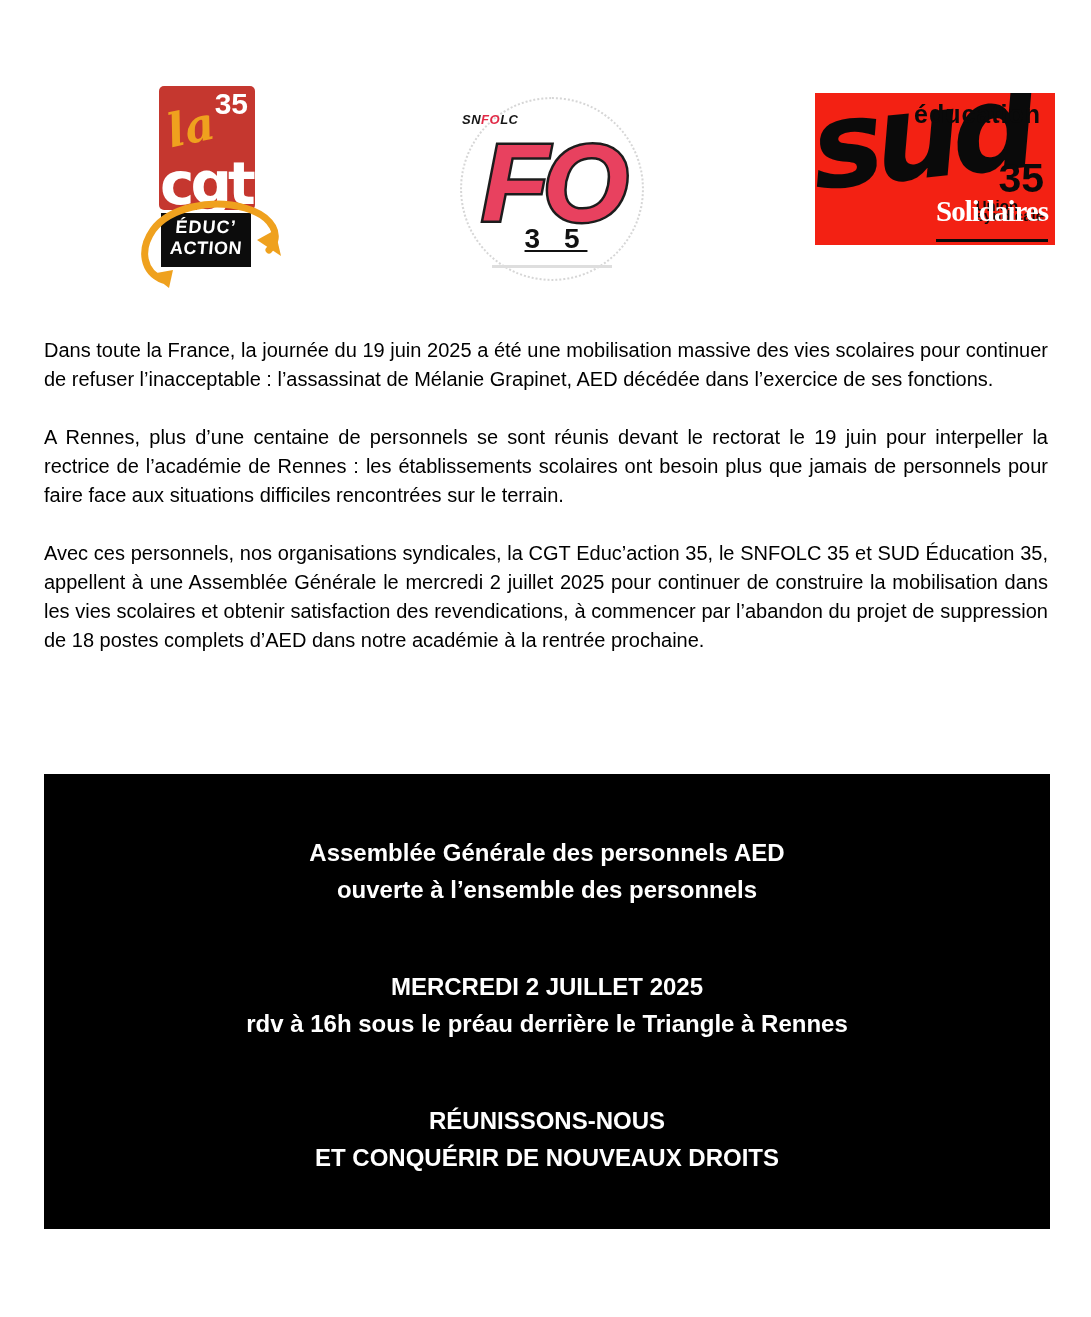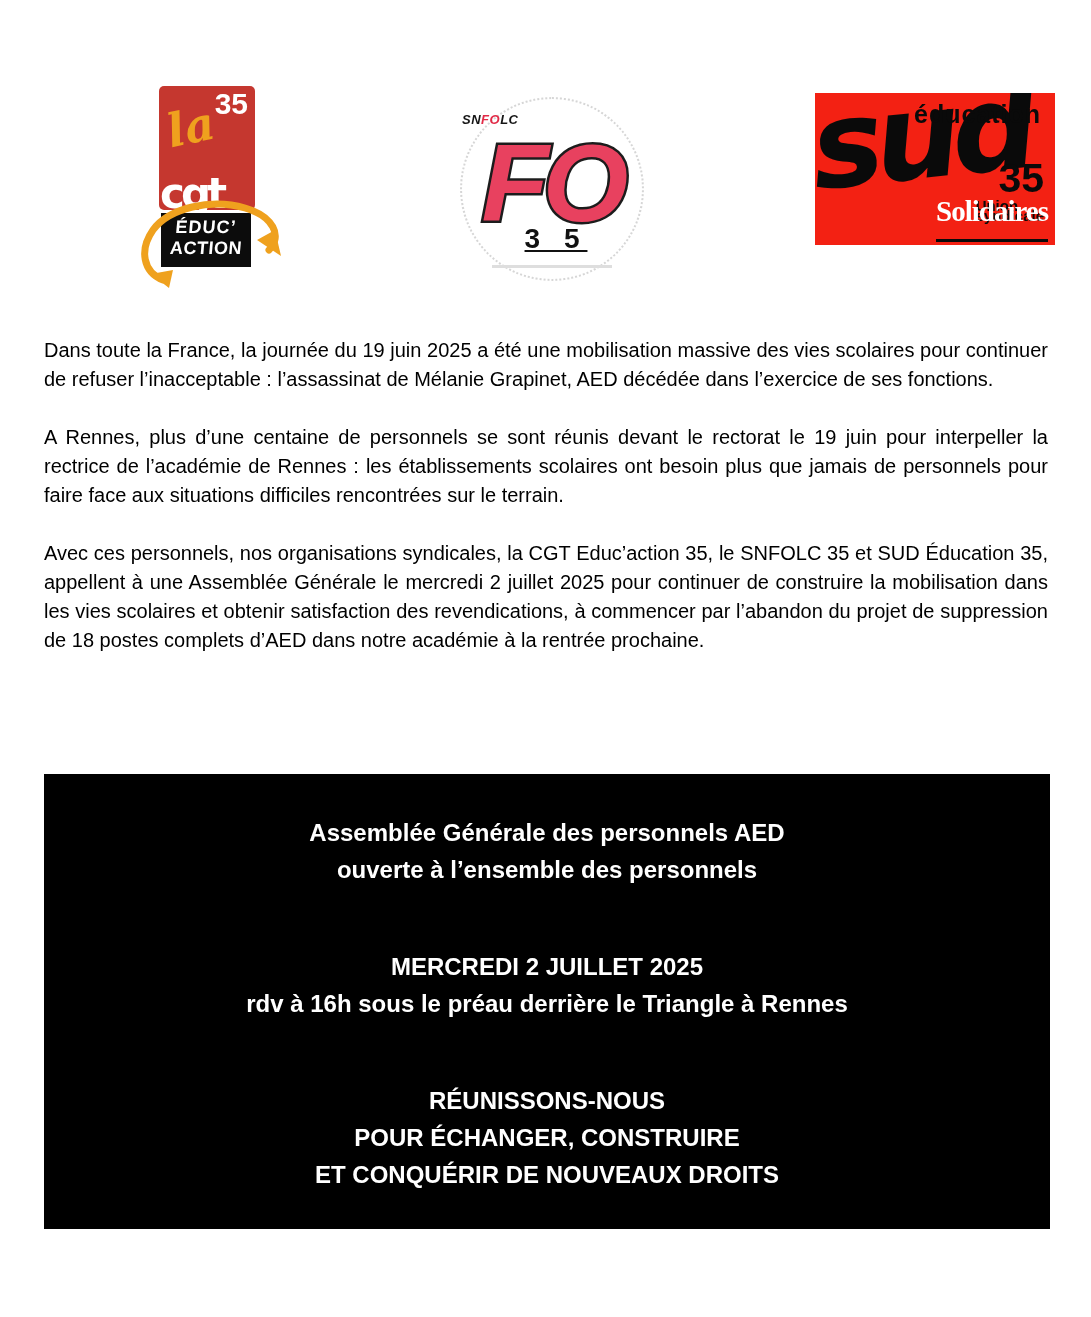--- a/index.html
+++ b/index.html
@@ -24,21 +24,21 @@
     color: #ffffff; font-weight: bold; font-size: 30px;
   }
   .cgt-la {
     position: absolute; left: 8px; top: 14px;
     color: #efa11e; font-family: "DejaVu Serif", serif;
     font-style: italic; font-weight: bold; font-size: 46px;
     transform: rotate(-12deg); z-index: 2;
   }
   .cgt-acronym {
     position: absolute; left: 1px; bottom: -8px;
-    color: #ffffff; font-weight: 800; font-size: 42px;
+    color: #ffffff; font-weight: 800; font-size: 58px;
     letter-spacing: -4px; font-family: "DejaVu Sans", sans-serif;
   }
   .cgt-black {
     position: absolute; left: 2px; top: 127px; width: 90px; height: 54px;
     background: #0c0c0c; color: #ffffff; text-align: center;
     font-weight: bold; z-index: 1;
   }
   .cgt-educ { display: block; font-size: 18px; margin-top: 4px; letter-spacing: 1px; transform: skewX(-5deg); }
   .cgt-action { display: block; font-size: 18px; letter-spacing: 0.5px; transform: skewX(-5deg); }
   .cgt-arrow { position: absolute; left: -26px; top: 106px; z-index: 3; }
@@ -105,21 +105,21 @@
     position: absolute; left: 44px; top: 316px; width: 1004px;
     color: #000000; font-size: 20px; line-height: 29px; text-align: justify; margin-top: 20px;
   }
   .content p { margin: 0 0 29px 0; }
 
   
   .announcement {
     position: absolute; left: 44px; top: 774px; width: 1006px; height: 455px;
     background: #000000; color: #ffffff; text-align: center;
     font-weight: bold; font-size: 24px; line-height: 37px;
-    padding-top: 40px;
+    padding-top: 60px;
   }
   .announcement .group + .group { margin-top: 60px; }
 </style>
 </head>
 <body>
 
 <div class="page">
 
   <div class="cgt-logo">
     <div class="cgt-red">
@@ -170,18 +170,17 @@
     <div class="group">
       <div>Assemblée Générale des personnels AED</div>
       <div>ouverte à l’ensemble des personnels</div>
     </div>
     <div class="group">
       <div>MERCREDI 2 JUILLET 2025</div>
       <div>rdv à 16h sous le préau derrière le Triangle à Rennes</div>
     </div>
     <div class="group">
       <div>RÉUNISSONS-NOUS</div>
-      <div>POUR ÉCHANGER, CONSTRUIRE</div>
       <div>ET CONQUÉRIR DE NOUVEAUX DROITS</div>
     </div>
   </section>
 
 </div>
 
 </body></html>

